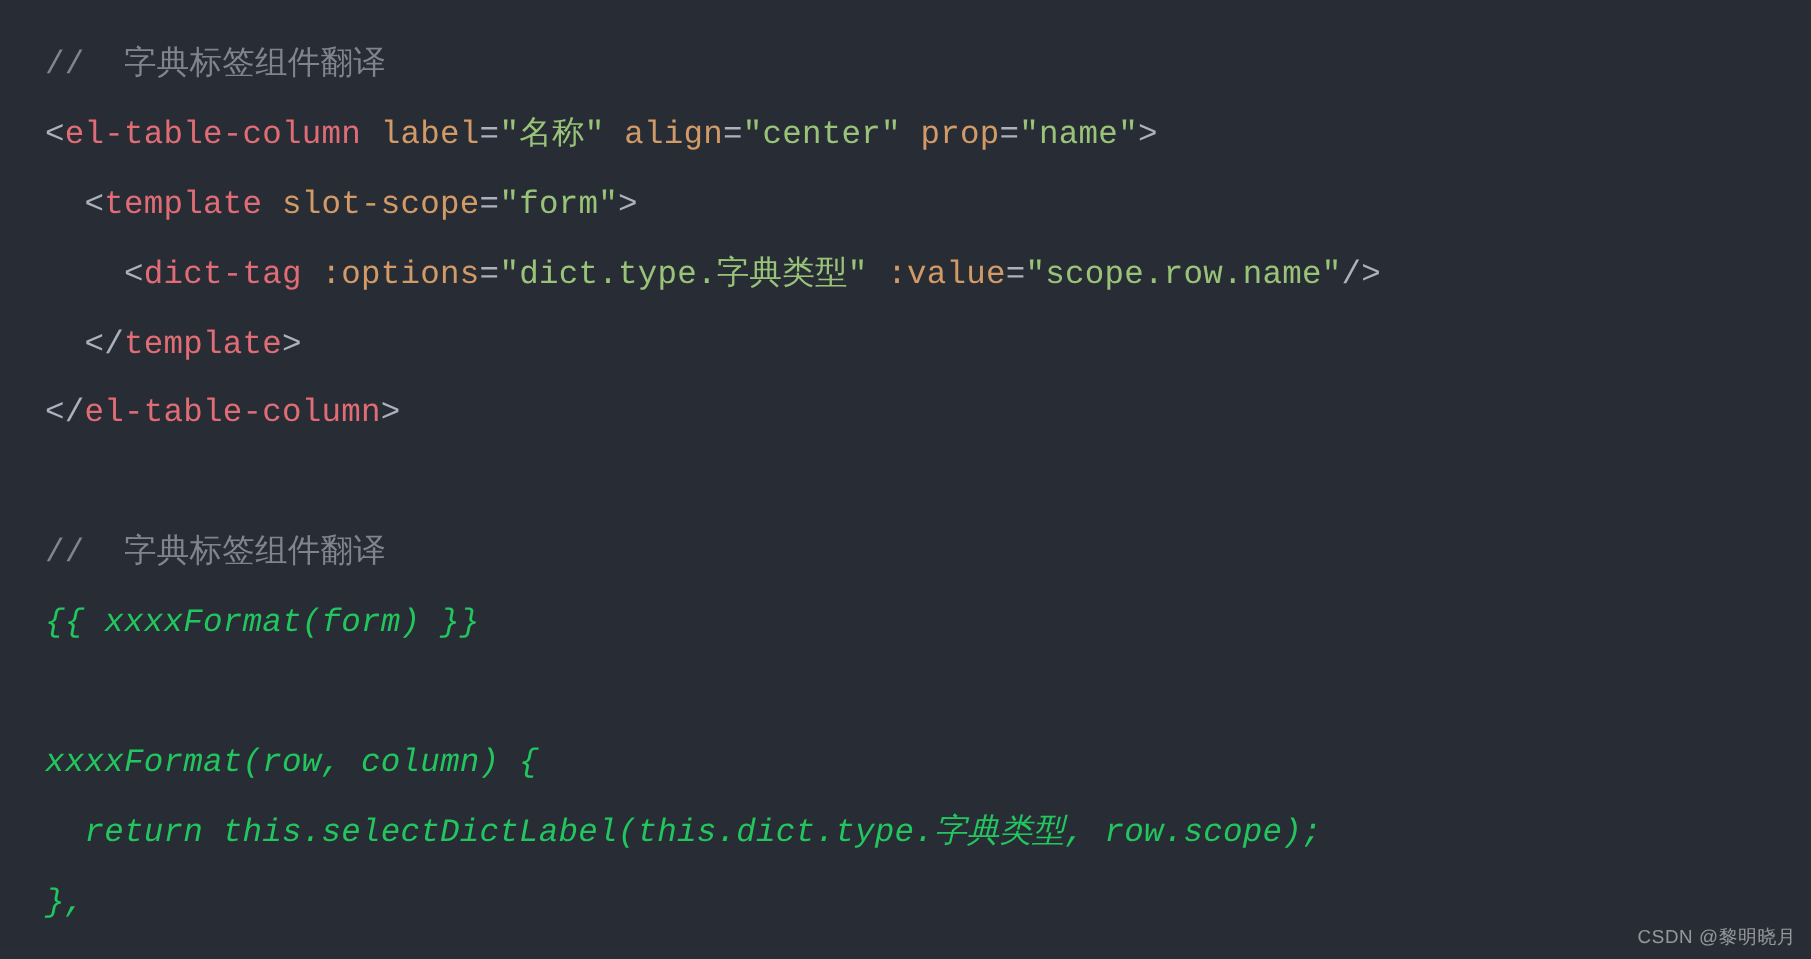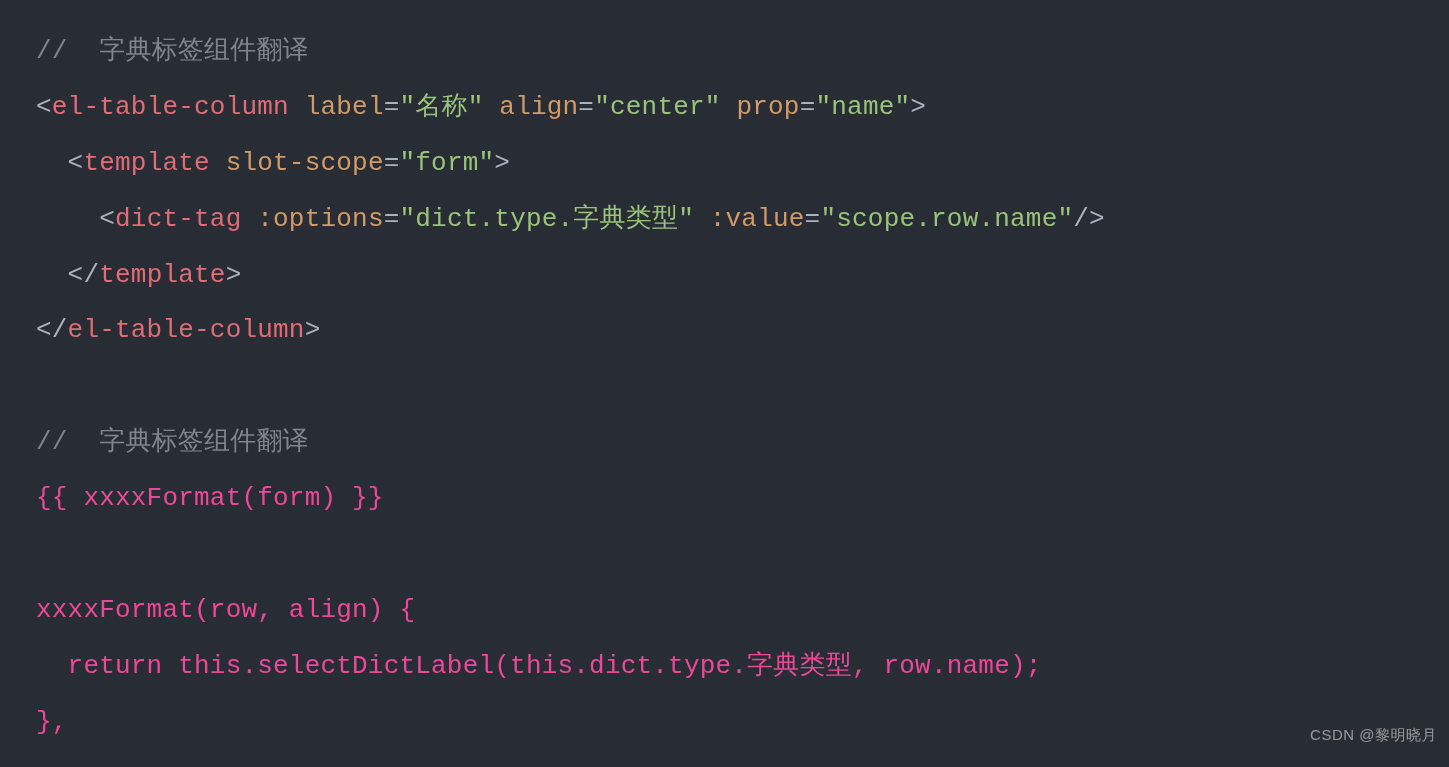--- a/index.html
+++ b/index.html
@@ -19,41 +19,41 @@
     line-height: 2.15;
     color: #abb2bf;
     white-space: pre;
     letter-spacing: 0.2px;
   }
   .c-comment { color: #7f848e; }
   .c-tag     { color: #e06c75; }
   .c-attr    { color: #d19a66; font-family: Liberation Mono, monospace; }
   .c-punct   { color: #abb2bf; }
   .c-string  { color: #98c379; }
-  .c-default { color: #ec4899; }
+  .c-default { color: #22c55e; font-style: italic; }
   .watermark {
     position: absolute;
     right: 12px;
-    bottom: 22px;
+    bottom: 8px;
     font-family: sans-serif;
     font-size: 15px;
     color: rgba(255,255,255,0.5);
     letter-spacing: 0.5px;
   }
 </style>
 </head>
 <body>
 
 <pre class="code"><span><span class="c-comment">//  字典标签组件翻译</span></span>
 <span><span class="c-punct">&lt;</span><span class="c-tag">el-table-column</span><span> </span><span class="c-attr">label</span><span class="c-punct">=</span><span class="c-string">"</span><span class="c-string">名称</span><span class="c-string">"</span><span> </span><span class="c-attr">align</span><span class="c-punct">=</span><span class="c-string">"</span><span class="c-string">center</span><span class="c-string">"</span><span> </span><span class="c-attr">prop</span><span class="c-punct">=</span><span class="c-string">"</span><span class="c-string">name</span><span class="c-string">"</span><span class="c-punct">&gt;</span></span>
 <span><span>  </span><span class="c-punct">&lt;</span><span class="c-tag">template</span><span> </span><span class="c-attr">slot-scope</span><span class="c-punct">=</span><span class="c-string">"</span><span class="c-string">form</span><span class="c-string">"</span><span class="c-punct">&gt;</span></span>
 <span><span>    </span><span class="c-punct">&lt;</span><span class="c-tag">dict-tag</span><span> </span><span class="c-attr">:options</span><span class="c-punct">=</span><span class="c-string">"</span><span class="c-string">dict.type.字典类型</span><span class="c-string">"</span><span> </span><span class="c-attr">:value</span><span class="c-punct">=</span><span class="c-string">"</span><span class="c-string">scope.row.name</span><span class="c-string">"</span><span class="c-punct">/&gt;</span></span>
 <span><span>  </span><span class="c-punct">&lt;/</span><span class="c-tag">template</span><span class="c-punct">&gt;</span></span>
 <span><span class="c-punct">&lt;/</span><span class="c-tag">el-table-column</span><span class="c-punct">&gt;</span></span>
 <span> </span>
 <span><span class="c-comment">//  字典标签组件翻译</span></span>
 <span><span class="c-default">{{ xxxxFormat(form) }}</span></span>
 <span> </span>
-<span><span class="c-default">xxxxFormat(row, align) {</span></span>
-<span><span class="c-default">  return this.selectDictLabel(this.dict.type.字典类型, row.name);</span></span>
+<span><span class="c-default">xxxxFormat(row, column) {</span></span>
+<span><span class="c-default">  return this.selectDictLabel(this.dict.type.字典类型, row.scope);</span></span>
 <span><span class="c-default">},</span></span></pre>
 
 <div class="watermark">CSDN @黎明晓月</div>
 
 </body></html>

